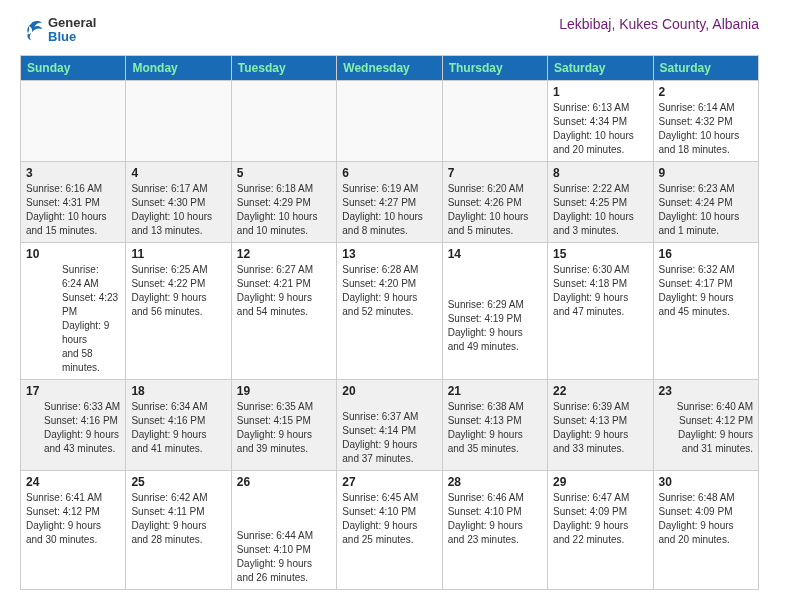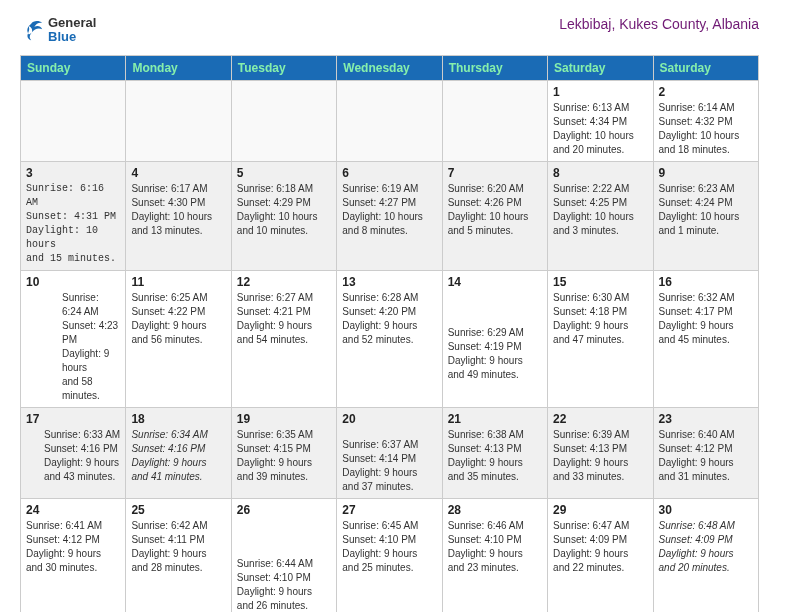--- a/index.html
+++ b/index.html
@@ -144,21 +144,21 @@
             <span class="day-num">2</span>
             <div class="day-info" style="white-space: pre-line;">Sunrise: 6:14 AM
 Sunset: 4:32 PM
 Daylight: 10 hours
 and 18 minutes.</div>
           </td>
         </tr>
         <tr class="row-shade">
           <td>
             <span class="day-num">3</span>
-            <div class="day-info" style="white-space: pre-line; font-family: Liberation Mono, monospace;">Sunrise: 6:16 AM
+            <div class="day-info" style="white-space: pre-line;">Sunrise: 6:16 AM
 Sunset: 4:31 PM
 Daylight: 10 hours
 and 15 minutes.</div>
           </td>
           <td>
             <span class="day-num">4</span>
             <div class="day-info" style="white-space: pre-line;">Sunrise: 6:17 AM
 Sunset: 4:30 PM
 Daylight: 10 hours
 and 13 minutes.</div>
@@ -253,21 +253,21 @@
         <tr class="row-shade">
           <td>
             <span class="day-num">17</span>
             <div class="day-info" style="white-space: pre-line; margin-left: 18px;">Sunrise: 6:33 AM
 Sunset: 4:16 PM
 Daylight: 9 hours
 and 43 minutes.</div>
           </td>
           <td>
             <span class="day-num">18</span>
-            <div class="day-info" style="white-space: pre-line; font-style: italic;">Sunrise: 6:34 AM
+            <div class="day-info" style="white-space: pre-line;">Sunrise: 6:34 AM
 Sunset: 4:16 PM
 Daylight: 9 hours
 and 41 minutes.</div>
           </td>
           <td>
             <span class="day-num">19</span>
             <div class="day-info" style="white-space: pre-line;">Sunrise: 6:35 AM
 Sunset: 4:15 PM
 Daylight: 9 hours
 and 39 minutes.</div>
@@ -288,21 +288,21 @@
           </td>
           <td>
             <span class="day-num">22</span>
             <div class="day-info" style="white-space: pre-line;">Sunrise: 6:39 AM
 Sunset: 4:13 PM
 Daylight: 9 hours
 and 33 minutes.</div>
           </td>
           <td>
             <span class="day-num">23</span>
-            <div class="day-info" style="white-space: pre-line;">Sunrise: 6:40 AM
+            <div class="day-info" style="white-space: pre-line; text-align: right;">Sunrise: 6:40 AM
 Sunset: 4:12 PM
 Daylight: 9 hours
 and 31 minutes.</div>
           </td>
         </tr>
         <tr>
           <td>
             <span class="day-num">24</span>
             <div class="day-info" style="white-space: pre-line;">Sunrise: 6:41 AM
 Sunset: 4:12 PM
@@ -339,21 +339,21 @@
           </td>
           <td>
             <span class="day-num">29</span>
             <div class="day-info" style="white-space: pre-line;">Sunrise: 6:47 AM
 Sunset: 4:09 PM
 Daylight: 9 hours
 and 22 minutes.</div>
           </td>
           <td>
             <span class="day-num">30</span>
-            <div class="day-info" style="white-space: pre-line; font-style: italic;">Sunrise: 6:48 AM
+            <div class="day-info" style="white-space: pre-line;">Sunrise: 6:48 AM
 Sunset: 4:09 PM
 Daylight: 9 hours
 and 20 minutes.</div>
           </td>
         </tr>
       </tbody>
   </table>
 </div>
 
 </body></html>

